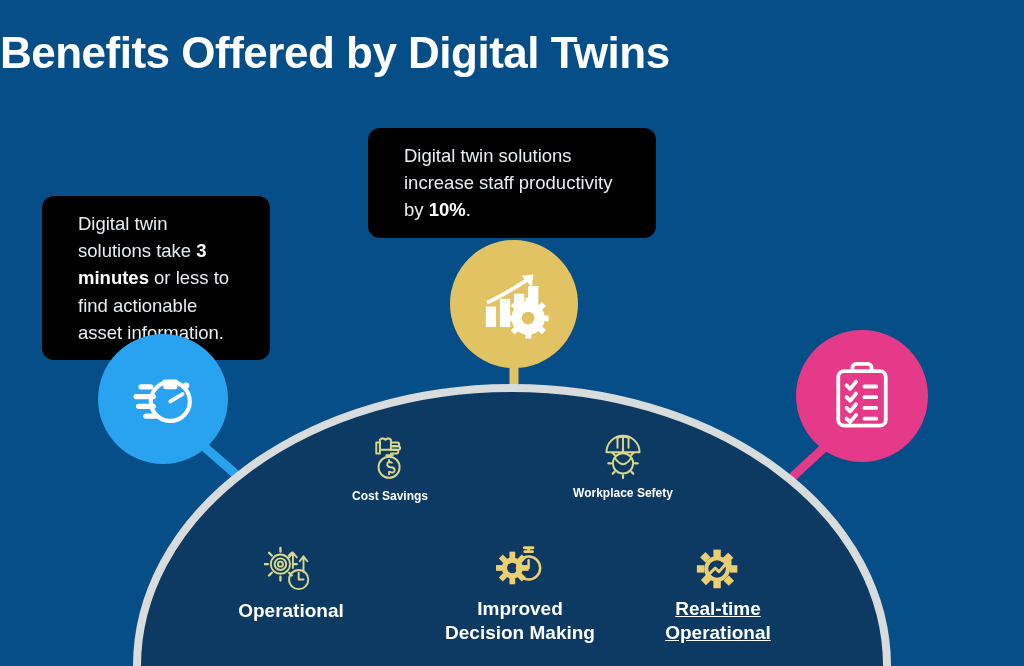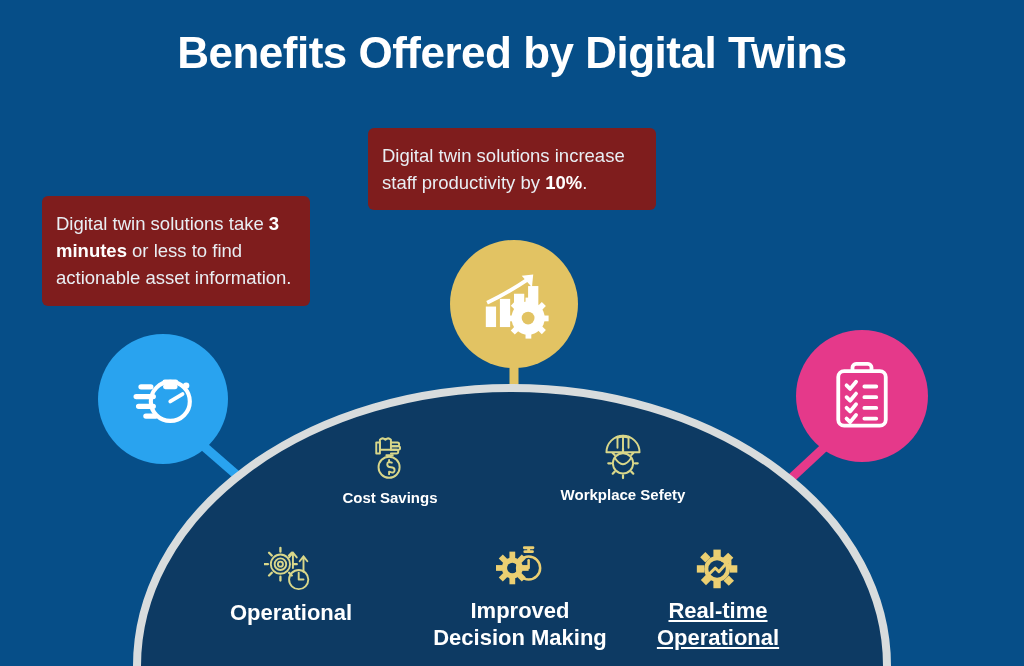--- a/index.html
+++ b/index.html
@@ -7,62 +7,62 @@
     width:1024px;height:666px;
     background:#064E88;
     font-family:"Liberation Sans", sans-serif;
     overflow:hidden;position:relative;
   }
   #stage{position:absolute;inset:0;width:1024px;height:666px;}
 
   
   .title{
     position:absolute;left:0;top:28px;width:1024px;
-    text-align:center;color:#ffffff;
+    color:#ffffff;
     font-size:44px;font-weight:bold;letter-spacing:-0.5px;
   }
 
   
   .layer{position:absolute;left:0;top:0;width:1024px;height:666px;}
 
   
   .callout{
     position:absolute;
-    background:#7f1d1d;
-    border-radius:6px;
+    background:#000000;
+    border-radius:12px;
     color:#E9EEF3;
     font-size:18.5px;
     line-height:1.47;
-    padding:14px 14px;
+    padding:14px 36px;
     box-sizing:border-box;
   }
   .callout b{color:#ffffff;font-weight:bold;}
-  #callout-left   {left:42px; top:196px;  width:268px;}
+  #callout-left   {left:42px; top:196px;  width:228px;}
   #callout-center {left:368px;top:128px;  width:288px;}
   #callout-right  {left:718px;top:226px;  width:288px;}
 
   
   .bubble{
     position:absolute;border-radius:50%;
     display:flex;align-items:center;justify-content:center;
   }
   #bubble-left  {left:98px; top:334px; width:130px;height:130px;background:#29A3EF;}
   #bubble-center{left:450px;top:240px; width:128px;height:128px;background:#E2C363;}
   #bubble-right {left:796px;top:330px; width:132px;height:132px;background:#E5398A;}
 
   
   .dome-item{
     position:absolute;
     display:flex;flex-direction:column;align-items:center;
     color:#ffffff;font-weight:bold;text-align:center;
     line-height:1.24;
   }
   .dome-item .ic{display:block;margin-bottom:6px;}
-  .row-top .lbl{font-size:15px;}
-  .row-bot .lbl{font-size:22px;}
+  .row-top .lbl{font-size:12px;}
+  .row-bot .lbl{font-size:19px;}
 
   #item-cost     {left:300px;top:435px;width:180px;}
   #item-safety   {left:528px;top:432px;width:190px;justify-content:space-between;}
   #item-opeff    {left:200px;top:543px;width:182px;}
   #item-decision {left:430px;top:543px;width:180px;align-items:center;}
   #item-realtime {left:635px;top:545px;width:166px;text-decoration:underline;}
 </style>
 </head>
 <body>
 

